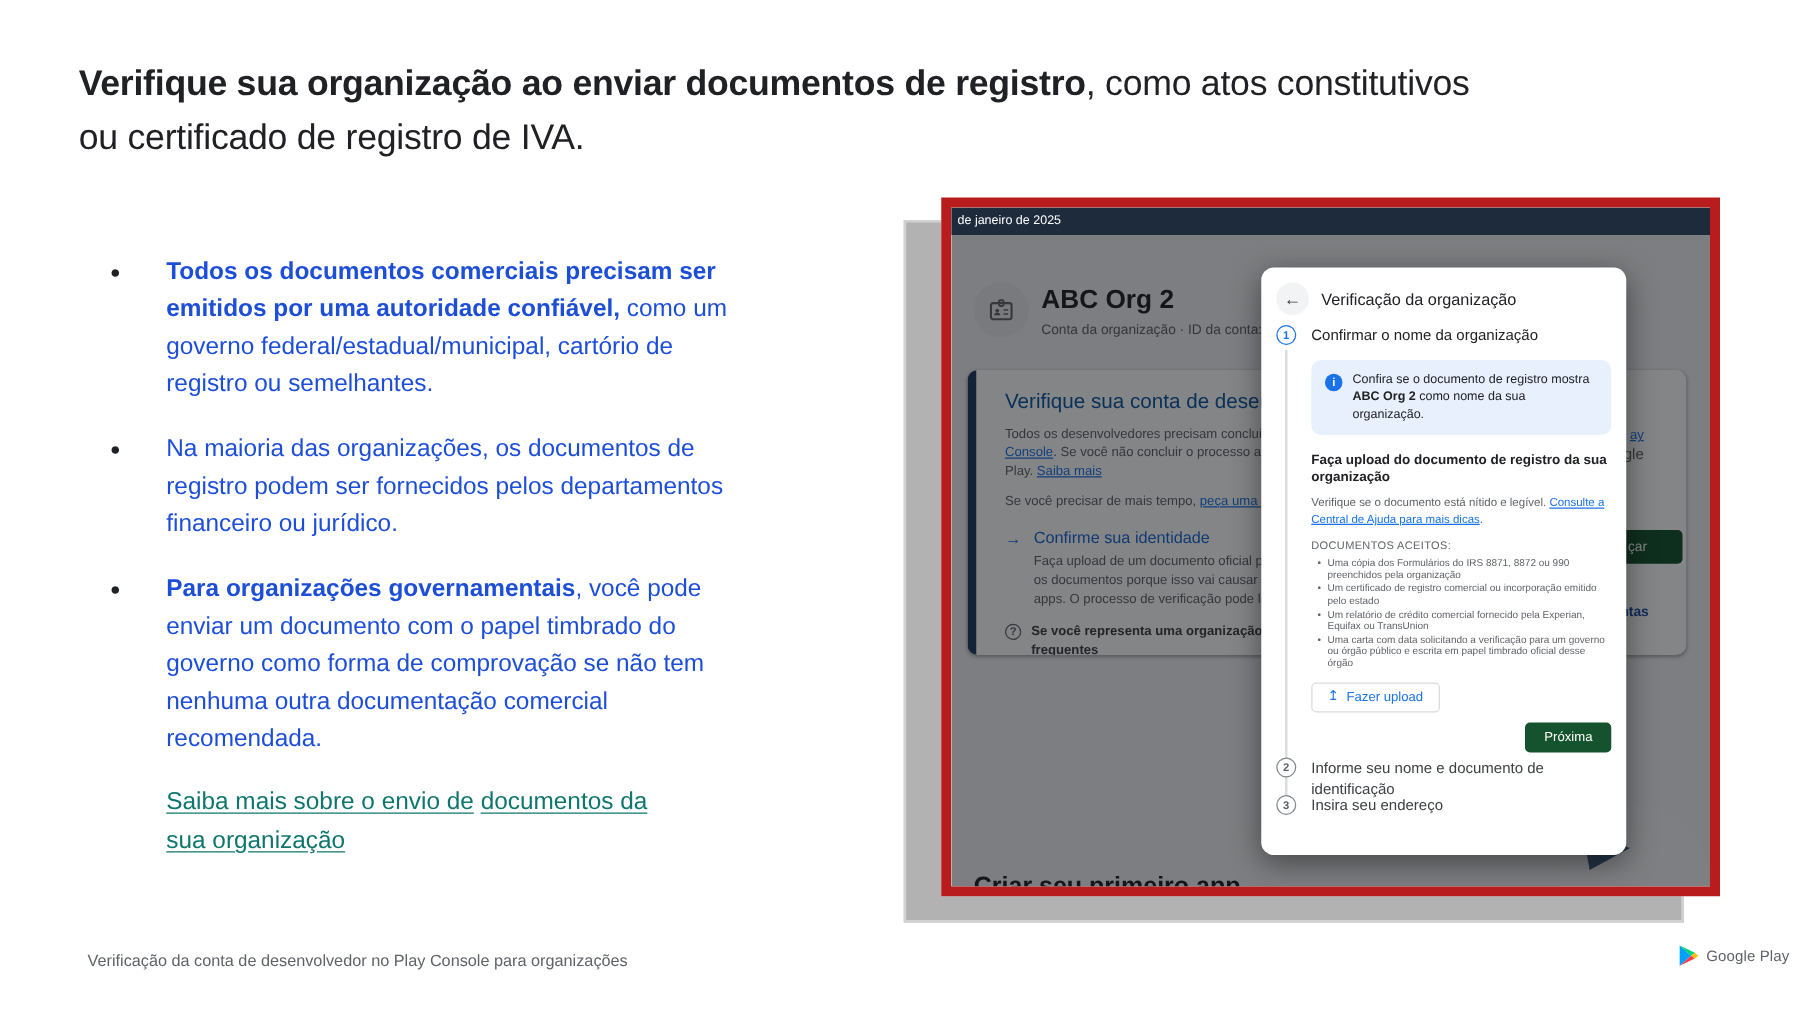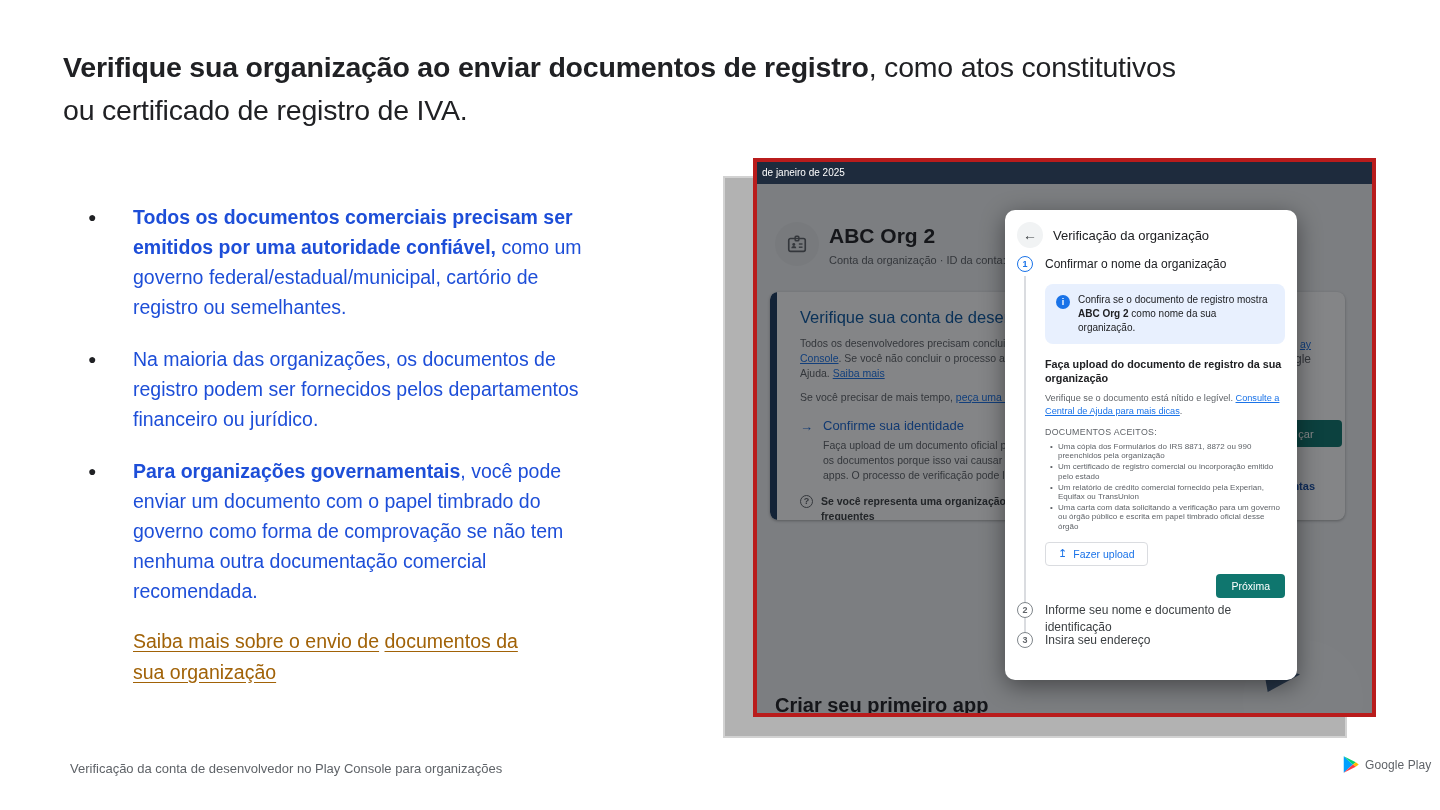--- a/index.html
+++ b/index.html
@@ -15,31 +15,31 @@
   .heading { left:63px; top:46px; width:1115px; font-size:28.5px; line-height:1.52; letter-spacing:-0.2px; color:#202124; }
   .heading .hb { font-weight:700; }
 
   .bullets { left:88px; top:202px; width:508px; list-style:none; }
   .bullets li { display:flex; margin-bottom:22px; }
   .bdot { flex:none; width:45px; font-size:14px; line-height:30px; color:#202124; }
   .btext { font-size:19.5px; line-height:30px; color:#1d4ed8; }
   .btext .bb { font-weight:700; }
 
   .learn { left:133px; top:626px; width:420px; font-size:19.5px; line-height:31px; }
-  .learn a { color:#a16207; text-decoration:underline; text-underline-offset:3px; cursor:pointer; }
+  .learn a { color:#0f766e; text-decoration:underline; text-underline-offset:3px; cursor:pointer; }
 
   .caption { left:70px; top:761px; font-size:13px; color:#5f6368; }
 
   .brand { left:1343px; top:755px; display:flex; align-items:center; gap:5px; }
   .brand-label { font-size:12px; font-weight:500; color:#5f6368; letter-spacing:0.1px; }
 
   
   .back-card { left:723px; top:176px; width:624px; height:562px; background:#b2b2b2; border:2px solid #d2d2d2; }
 
-  .window { left:753px; top:158px; width:623px; height:559px; background:#fff; border:4px solid #b91c1c; overflow:hidden; }
+  .window { left:753px; top:158px; width:623px; height:559px; background:#fff; border:8px solid #b91c1c; overflow:hidden; }
   .banner { height:22px; background:#1e2b3d; color:#ffffff; font-size:10px; line-height:22px; padding-left:5px; white-space:nowrap; overflow:hidden; }
   .page { position:relative; height:529px; background:#eef0f2; overflow:hidden; }
 
   .org-avatar { left:18px; top:38px; width:44px; height:44px; border-radius:50%; background:#e6e8ea; display:flex; align-items:center; justify-content:center; }
   .org-name { left:72px; top:40px; font-size:21px; font-weight:700; color:#202124; }
   .org-meta { left:72px; top:70px; font-size:11px; color:#5f6368; }
 
   .vcard { left:13px; top:108px; width:575px; height:228px; background:#fff; border-radius:8px; box-shadow:0 1px 3px rgba(0,0,0,0.3); overflow:hidden; }
   .accent { position:absolute; left:0; top:0; bottom:0; width:7px; background:#1d3a5f; border-radius:8px 0 0 8px; }
   .vc-content { padding:16px 20px 0 30px; }
@@ -49,21 +49,21 @@
   .identity { margin-top:13px; display:flex; gap:10px; }
   .id-arrow { color:#1967d2; font-size:13px; line-height:18px; }
   .id-title { font-size:13px; font-weight:500; color:#1967d2; cursor:pointer; }
   .id-body { margin-top:5px; font-size:10.5px; line-height:15px; color:#5f6368; white-space:nowrap; }
   .help { margin-top:11px; display:flex; gap:8px; }
   .qicon { flex:none; width:13px; height:13px; margin-top:1px; border:1.3px solid #5f6368; border-radius:50%; color:#5f6368; font-size:9px; line-height:11px; text-align:center; font-weight:700; }
   .help-text { font-size:10.5px; line-height:15px; font-weight:700; color:#3c4043; white-space:nowrap; }
 
   .frag-ay { right:34px; top:46px; font-size:10.5px; color:#1a73e8; text-decoration:underline; }
   .frag-gle { right:34px; top:60px; font-size:12px; color:#5f6368; }
-  .frag-btn { right:3px; top:128px; width:72px; height:27px; background:#0f766e; color:#fff; border-radius:4px; font-size:11px; font-weight:500; display:flex; align-items:center; justify-content:center; cursor:pointer; }
+  .frag-btn { right:3px; top:128px; width:72px; height:27px; background:#14532d; color:#fff; border-radius:4px; font-size:11px; font-weight:500; display:flex; align-items:center; justify-content:center; cursor:pointer; }
   .frag-ntas { right:30px; top:188px; font-size:11px; font-weight:700; color:#174ea6; }
 
   .first-app { left:18px; top:510px; font-size:20px; font-weight:700; color:#202124; }
 
   .watermark { left:486px; top:456px; width:120px; height:120px; border-radius:50%; background:rgba(255,255,255,0.22); }
   .wedge { left:505px; top:476px; width:38px; height:32px; background:#24436b; opacity:0.85; clip-path:polygon(0 0,100% 45%,15% 100%); }
 
   .scrim { position:absolute; inset:0; background:rgba(10,12,16,0.5); z-index:5; }
 
   
@@ -86,21 +86,21 @@
   .up-head { margin-top:13px; font-size:10.8px; font-weight:700; line-height:14px; color:#202124; }
   .hint { margin-top:7px; font-size:9.2px; line-height:13px; color:#5f6368; }
   .hint a { color:#1a73e8; text-decoration:underline; cursor:pointer; }
   .docs-label { margin-top:9px; font-size:8.8px; font-weight:400; color:#5f6368; letter-spacing:0.3px; }
   .docs { margin-top:5px; padding-left:13px; list-style:none; }
   .docs li { position:relative; font-size:8px; line-height:9.2px; color:#5f6368; margin-bottom:2px; }
   .docs li::before { content:"•"; position:absolute; left:-8px; }
   .upload-btn { margin-top:9px; display:inline-flex; align-items:center; gap:6px; border:1px solid #dadce0; border-radius:4px; padding:5px 12px; background:#fff; color:#1a73e8; font-size:10.5px; font-weight:500; cursor:pointer; }
   .upload-glyph { font-size:11px; line-height:11px; }
   .next-row { margin-top:8px; text-align:right; }
-  .next-btn { display:inline-block; background:#0f766e; color:#fff; font-size:10.5px; font-weight:500; border-radius:4px; padding:6px 15px; cursor:pointer; }
+  .next-btn { display:inline-block; background:#14532d; color:#fff; font-size:10.5px; font-weight:500; border-radius:4px; padding:6px 15px; cursor:pointer; }
 </style>
 </head>
 <body>
 
 <div class="abs heading">
   <span class="hb">Verifique sua organização ao enviar documentos de registro</span><span>, como atos constitutivos ou certificado de registro de IVA.</span>
 </div>
 
 <ul class="abs bullets">
   <li>
@@ -154,21 +154,21 @@
     <div class="abs org-name">ABC Org 2</div>
     <div class="abs org-meta">Conta da organização  ·  ID da conta: 71393</div>
 
     <div class="abs vcard">
       <div class="accent"></div>
       <div class="vc-content">
         <div class="vc-title">Verifique sua conta de desenvolv</div>
         <div class="vc-p">
           <span>Todos os desenvolvedores precisam concluir a verific</span><br>
           <a>Console</a><span>. Se você não concluir o processo até 20 de ja</span><br>
-          <span>Ajuda. </span><a>Saiba mais</a>
+          <span>Play. </span><a>Saiba mais</a>
         </div>
         <div class="vc-p">
           <span>Se você precisar de mais tempo, </span><a>peça uma prorrogaç</a>
         </div>
         <div class="identity">
           <span class="id-arrow">→</span>
           <div>
             <div class="id-title">Confirme sua identidade</div>
             <div class="id-body">
               <span>Faça upload de um documento oficial para que c</span><br>

